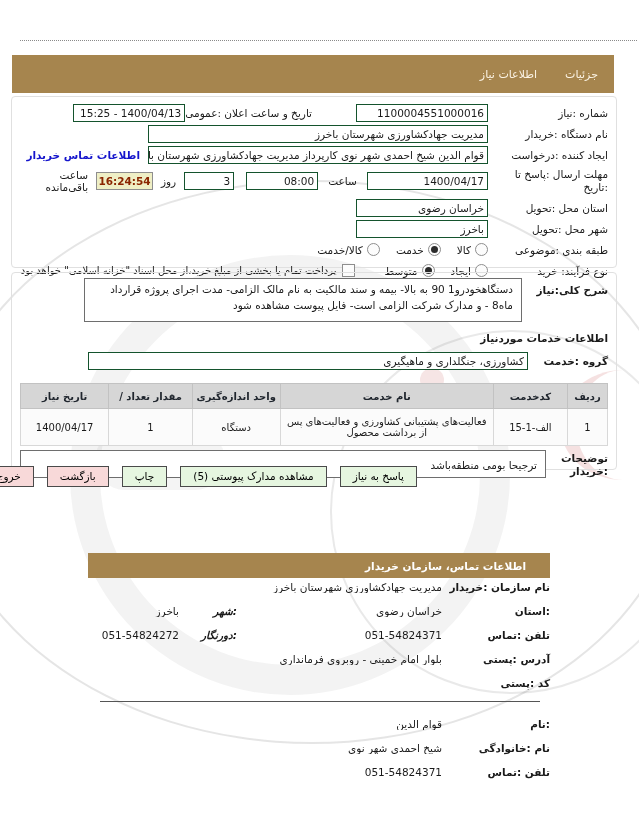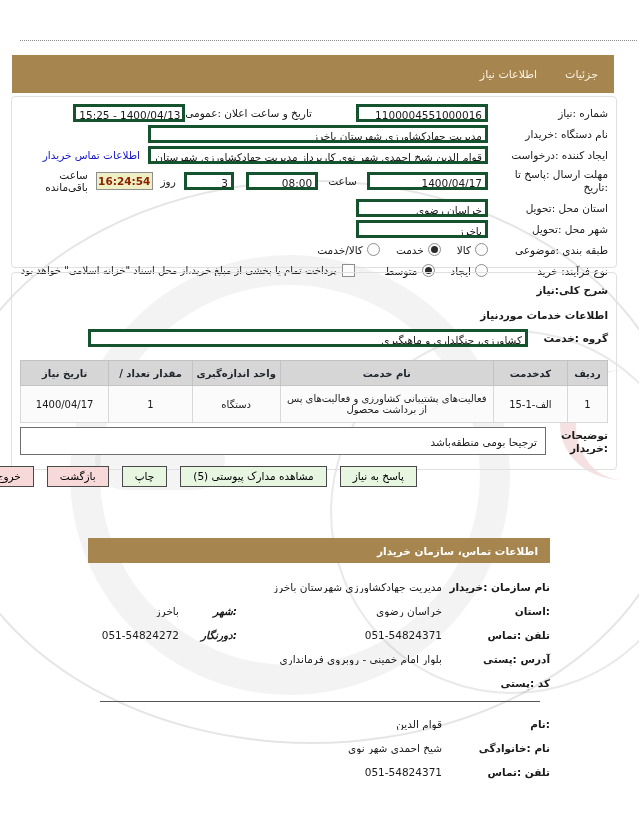--- a/index.html
+++ b/index.html
@@ -13,26 +13,26 @@
   .tabbar .tab{cursor:default;}
 
   .panel{position:absolute;right:22px;left:11px;border:1px solid #e0e0e0;border-radius:4px;
          background:transparent;box-sizing:border-box;padding:5px 8px;}
   .panel1{top:96px;height:172px;}
   .panel2{top:272px;height:198px;}
 
   .frow{display:flex;align-items:center;min-height:21px;}
   .lbl{width:120px;flex:none;}
   .lbl2{flex:none;}
-  .input{box-sizing:border-box;border:3px solid #14532d;background:#fff;height:18px;line-height:16px;
+  .input{box-sizing:border-box;border:1px solid #14532d;background:#fff;height:18px;line-height:16px;
          padding:0 3px;overflow:hidden;white-space:nowrap;text-align:right;font-size:10.5px;}
   .num{direction:ltr;}
   .area{box-sizing:border-box;border:1px solid #6e6e6e;background:#fff;padding:2px 8px;
         text-align:right;overflow:hidden;}
-  .link{color:#1414CC;cursor:pointer;margin-right:8px;white-space:nowrap;}
+  .link{color:#1414CC;cursor:pointer;margin-right:8px;white-space:nowrap;font-weight:bold;}
   .countdown{box-sizing:border-box;width:62px;height:18px;line-height:16px;border:1px solid #8e8e8e;
              background:#EFEFC5;color:#8B2500;font-weight:bold;text-align:center;direction:ltr;}
   .radio{display:inline-block;width:11px;height:11px;border:1px solid #8e8e8e;border-radius:50%;
          background:#fcfcfc;position:relative;flex:none;vertical-align:middle;}
   .radio.on::after{content:"";position:absolute;top:2px;left:2px;right:2px;bottom:2px;
                    background:#2b2b2b;border-radius:50%;}
   .checkbox{display:inline-block;width:11px;height:11px;border:1px solid #8e8e8e;background:#fcfcfc;flex:none;}
   .opt{margin:0 4px 0 16px;}
   .bold{font-weight:bold;}
 
@@ -41,23 +41,23 @@
                  font-weight:bold;padding:0 2px;}
   table.needs td{background:#fbfbfb;border:1px solid #d8d8d8;height:36px;text-align:center;padding:0 2px;}
 
   .btnrow{position:absolute;top:466px;right:22px;left:11px;display:flex;align-items:center;
           gap:13px;padding-right:200px;}
   .btn{box-sizing:border-box;border:1px solid #4a4a4a;font-size:10.5px;height:21px;line-height:19px;
        padding:0 12px;cursor:pointer;font-family:"DejaVu Sans",sans-serif;white-space:nowrap;}
   .btn-green{background:#E6F6E0;}
   .btn-pink{background:#F8D9D9;}
 
-  .secbar{position:absolute;top:538px;left:88px;width:462px;height:25px;background:#A6854E;
+  .secbar{position:absolute;top:553px;left:88px;width:462px;height:25px;background:#A6854E;
           color:#fff;font-weight:bold;font-size:10.5px;display:flex;align-items:center;
-          padding:0 12px;box-sizing:border-box;}
+          padding:0 24px;box-sizing:border-box;}
   .infoblock{position:absolute;left:88px;width:462px;}
   .contact{top:575px;}
   .creator{top:712px;}
   .crow{display:flex;align-items:center;min-height:24px;font-size:10.5px;}
   .clbl{width:108px;flex:none;font-weight:bold;}
   .cval{width:205px;flex:none;text-align:right;overflow:hidden;white-space:nowrap;}
   .cval.num{direction:ltr;}
   .clbl2{width:58px;flex:none;font-weight:bold;font-style:italic;}
   .cval2{flex:1;text-align:right;overflow:hidden;white-space:nowrap;}
   .cval2.num{direction:ltr;}
@@ -150,20 +150,21 @@
         <span class="opt">متوسط</span>
         <span class="checkbox" style="margin-right:14px"></span>
         <span style="margin-right:5px;font-size:10px;white-space:nowrap;overflow:hidden">پرداخت تمام یا بخشی از مبلغ خرید،از محل اسناد "خزانه اسلامی" خواهد بود</span>
       </div>
     </div>
 
     <div class="panel panel2">
 
       <div class="frow" style="align-items:flex-start">
         <div class="lbl bold" style="width:86px;padding-top:6px">شرح کلی:نیاز</div>
+        <div class="area" style="width:438px;height:44px;line-height:1.55">دستگاهخودرو1 90 به بالا- بیمه و سند مالکیت به نام مالک الزامی- مدت اجرای پروژه قرارداد ماه8 - و مدارک شرکت الزامی است- فایل پیوست مشاهده شود</div>
       </div>
 
       <div class="bold" style="margin-top:10px">اطلاعات خدمات موردنیاز</div>
 
       <div class="frow" style="margin-top:6px">
         <div class="lbl bold" style="width:80px">گروه :خدمت</div>
         <div class="input" style="width:440px">کشاورزی، جنگلداری و ماهیگیری</div>
       </div>
 
       <table class="needs">

